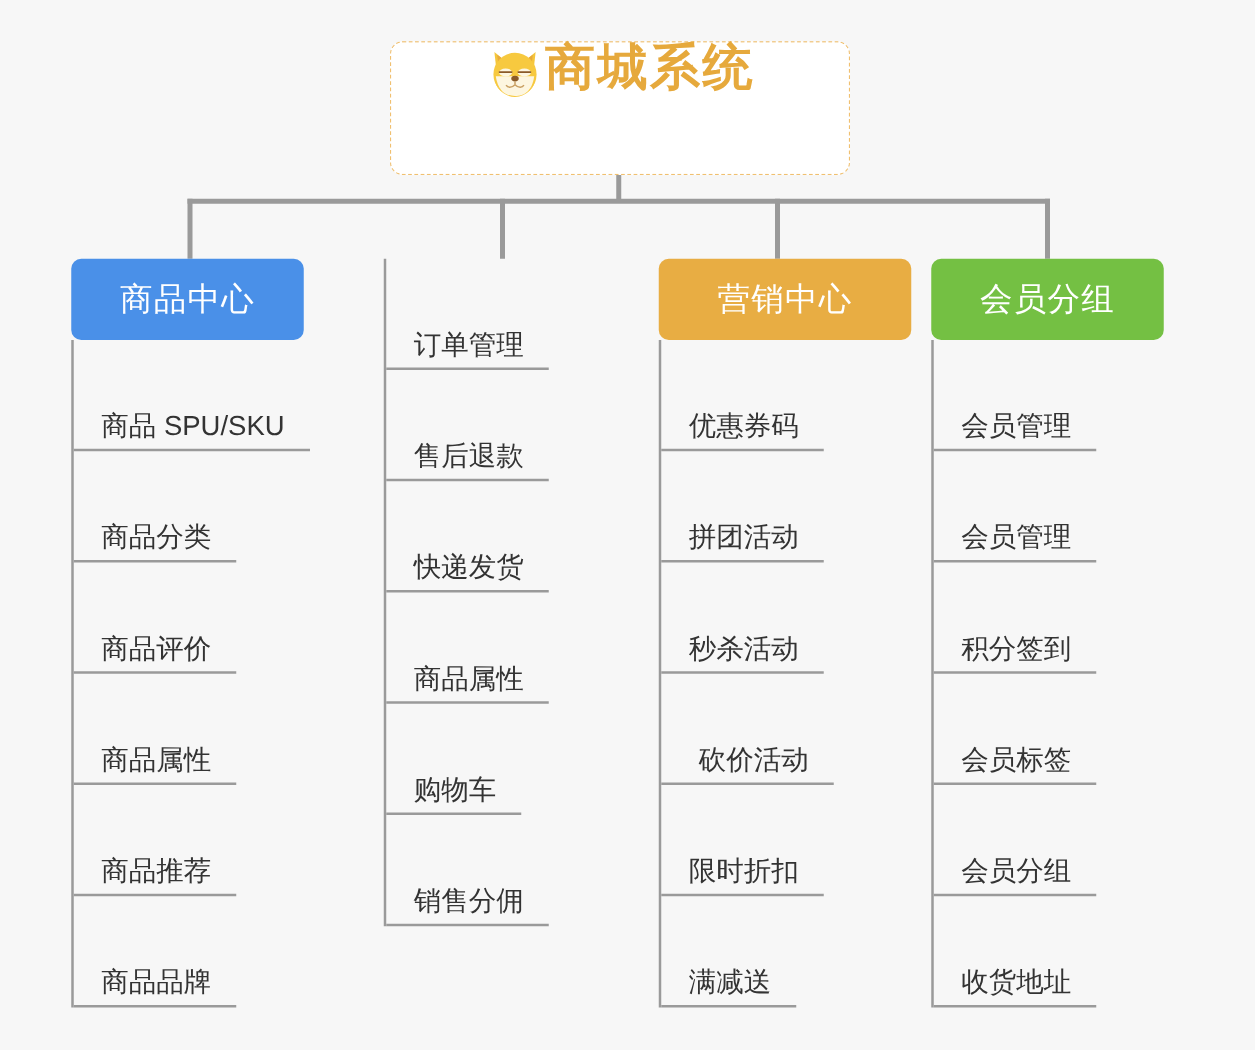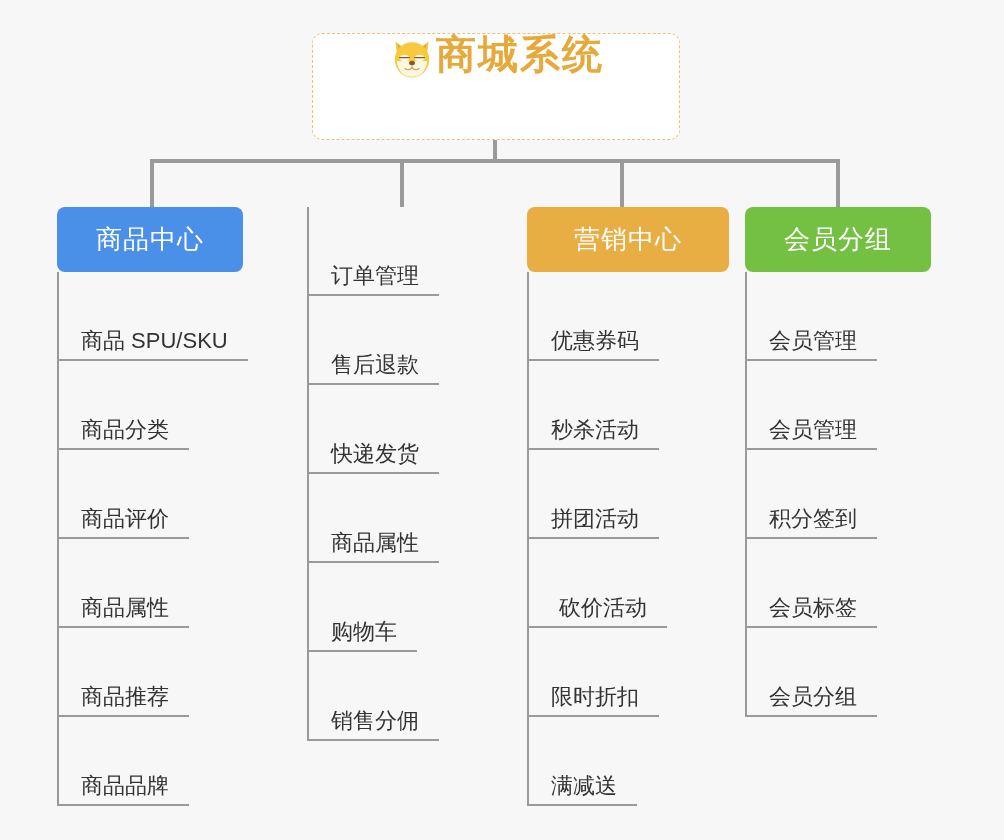--- a/index.html
+++ b/index.html
@@ -218,24 +218,24 @@
 
   <div class="branch b2">
     <div class="branch-head" style="background: rgb(232, 173, 67);">
       <span>营销中心</span>
     </div>
     <div class="leaf-list" style="border-left-color: rgb(154, 154, 154);">
       <div class="leaf-item">
           <span class="leaf-label" style="border-bottom-color: rgb(154, 154, 154);">优惠券码</span>
         </div>
       <div class="leaf-item">
+          <span class="leaf-label" style="border-bottom-color: rgb(154, 154, 154);">拼团活动</span>
+        </div>
+      <div class="leaf-item">
           <span class="leaf-label" style="border-bottom-color: rgb(154, 154, 154);">秒杀活动</span>
-        </div>
-      <div class="leaf-item">
-          <span class="leaf-label" style="border-bottom-color: rgb(154, 154, 154);">拼团活动</span>
         </div>
       <div class="leaf-item">
           <span class="leaf-label" style="border-bottom-color: rgb(154, 154, 154); padding-left: 30px;">砍价活动</span>
         </div>
       <div class="leaf-item">
           <span class="leaf-label" style="border-bottom-color: rgb(154, 154, 154);">限时折扣</span>
         </div>
       <div class="leaf-item">
           <span class="leaf-label" style="border-bottom-color: rgb(154, 154, 154);">满减送</span>
         </div>
@@ -255,16 +255,19 @@
         </div>
       <div class="leaf-item">
           <span class="leaf-label" style="border-bottom-color: rgb(154, 154, 154);">积分签到</span>
         </div>
       <div class="leaf-item">
           <span class="leaf-label" style="border-bottom-color: rgb(154, 154, 154);">会员标签</span>
         </div>
       <div class="leaf-item">
           <span class="leaf-label" style="border-bottom-color: rgb(154, 154, 154);">会员分组</span>
         </div>
+      <div class="leaf-item">
+          <span class="leaf-label" style="border-bottom-color: rgb(154, 154, 154);">收货地址</span>
+        </div>
     </div>
   </div>
 
 </div>
 
 </body></html>

